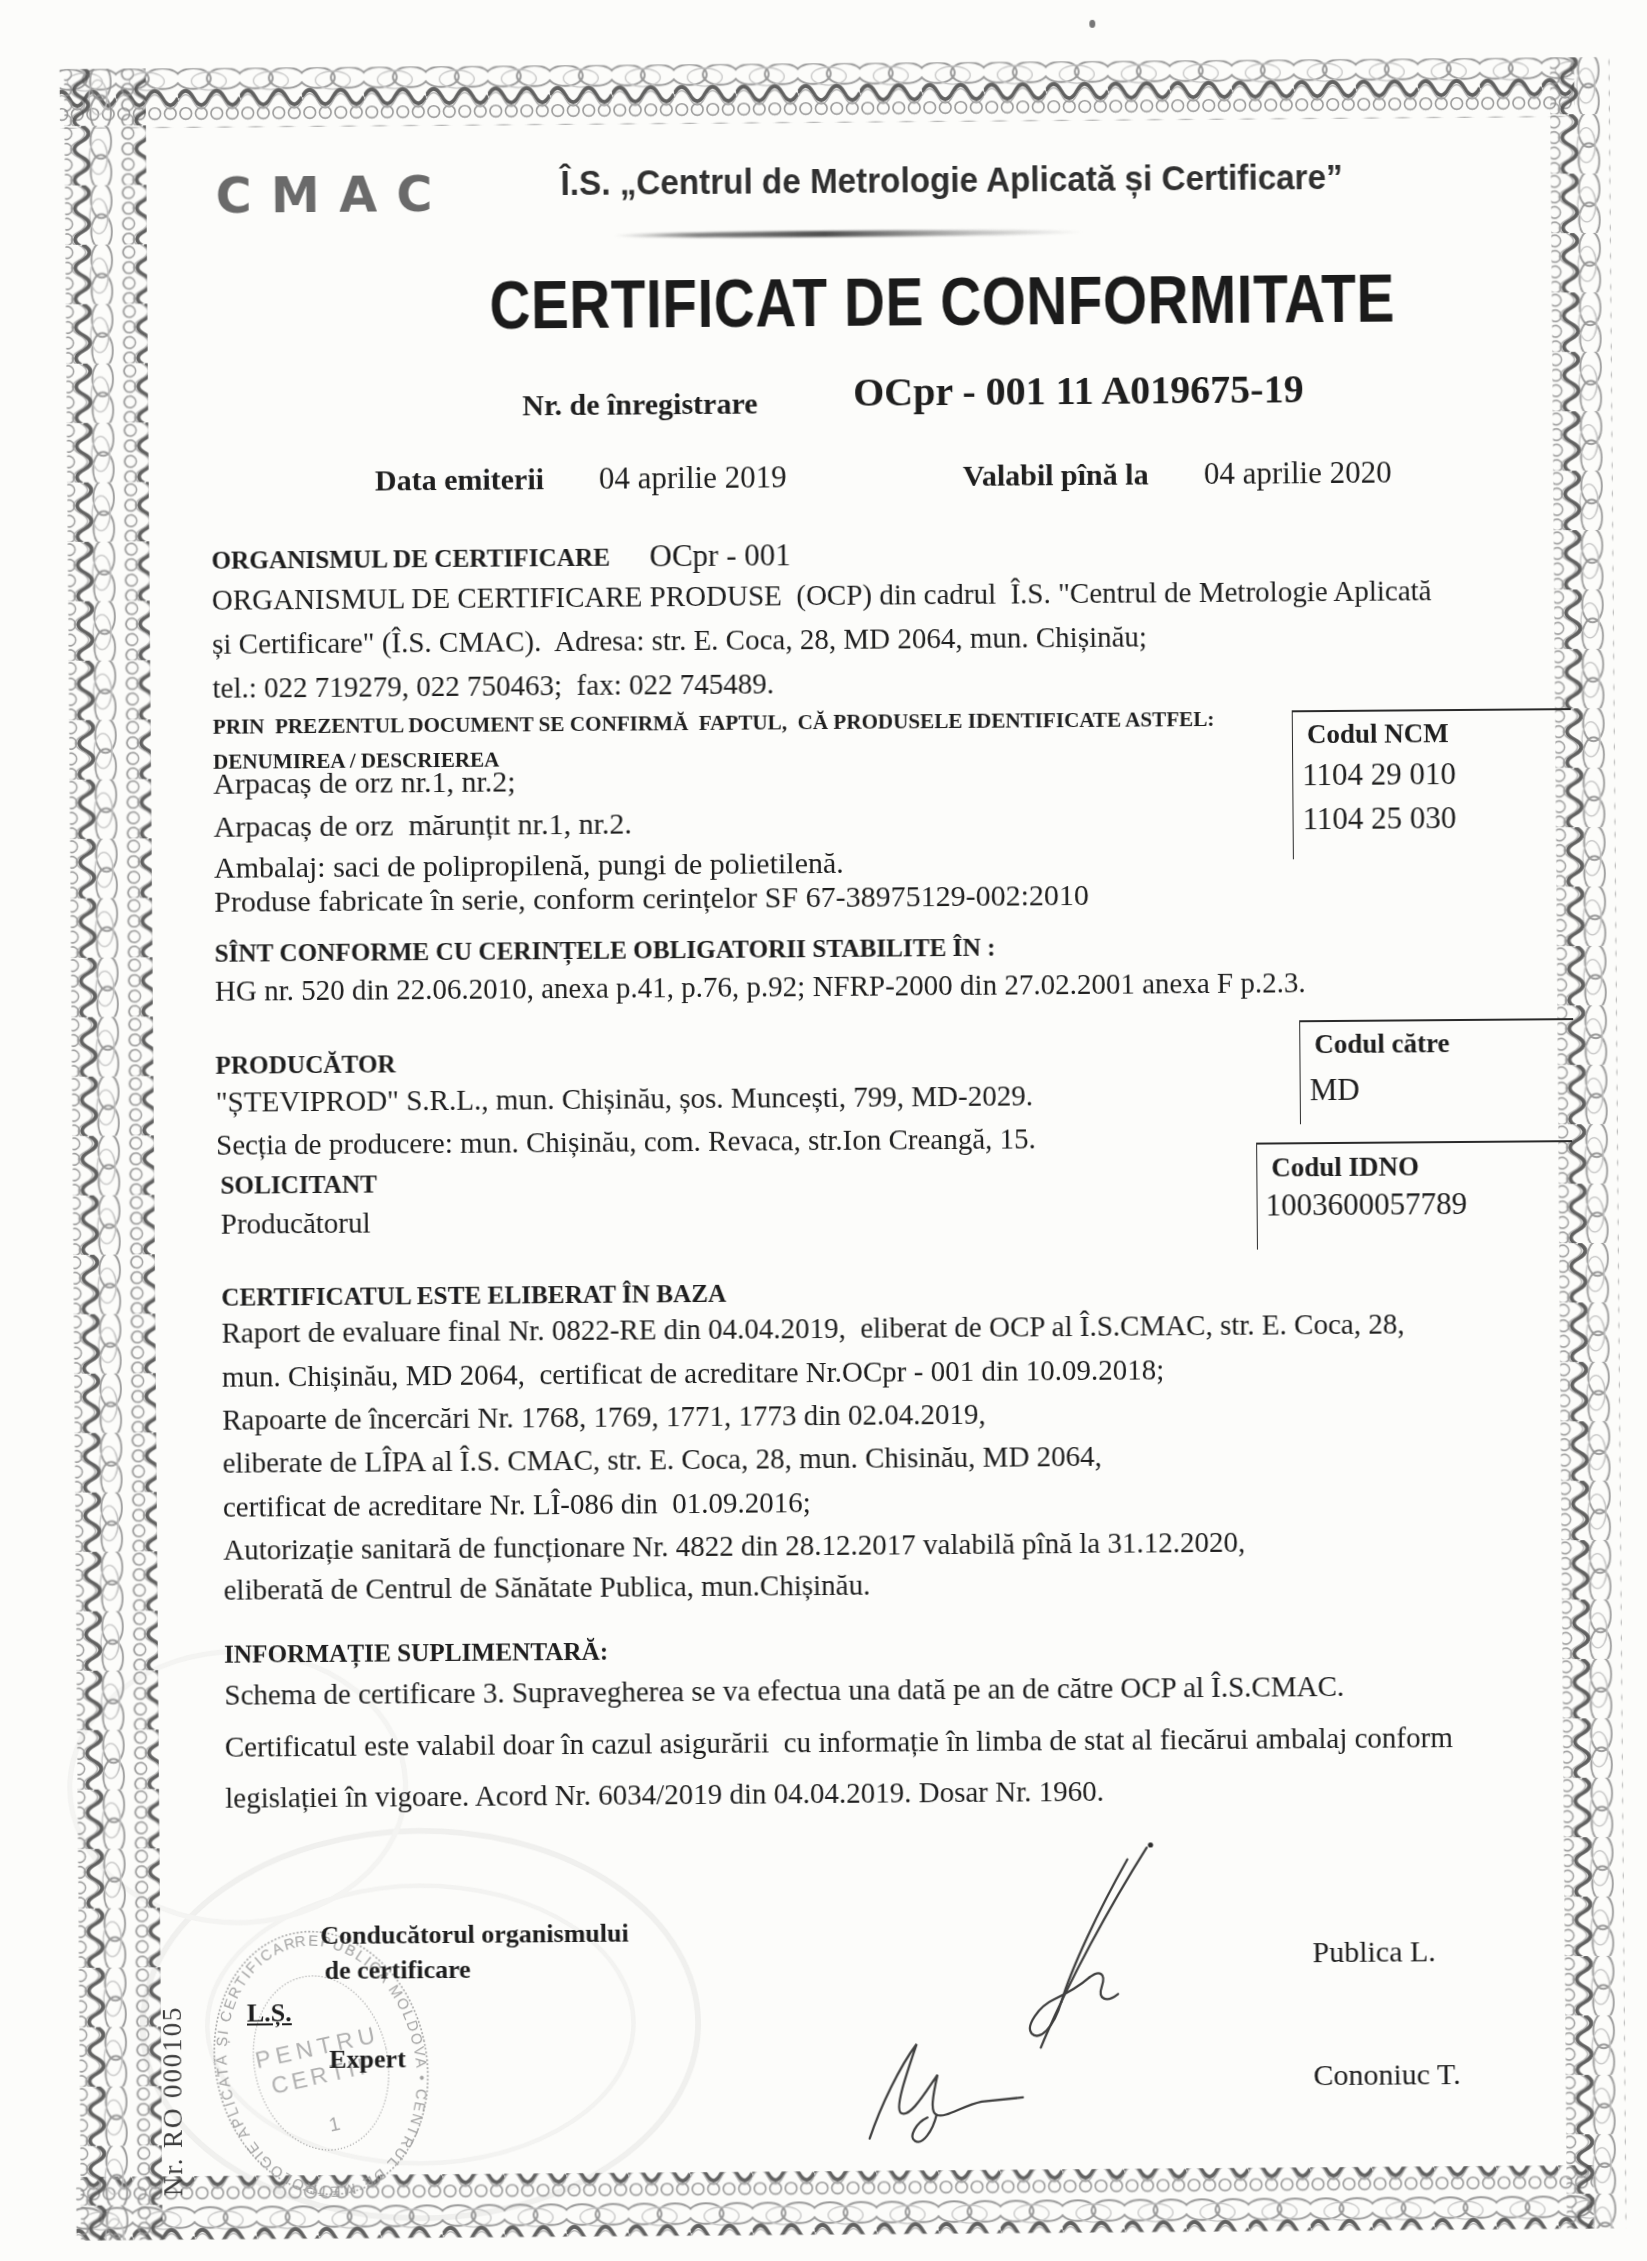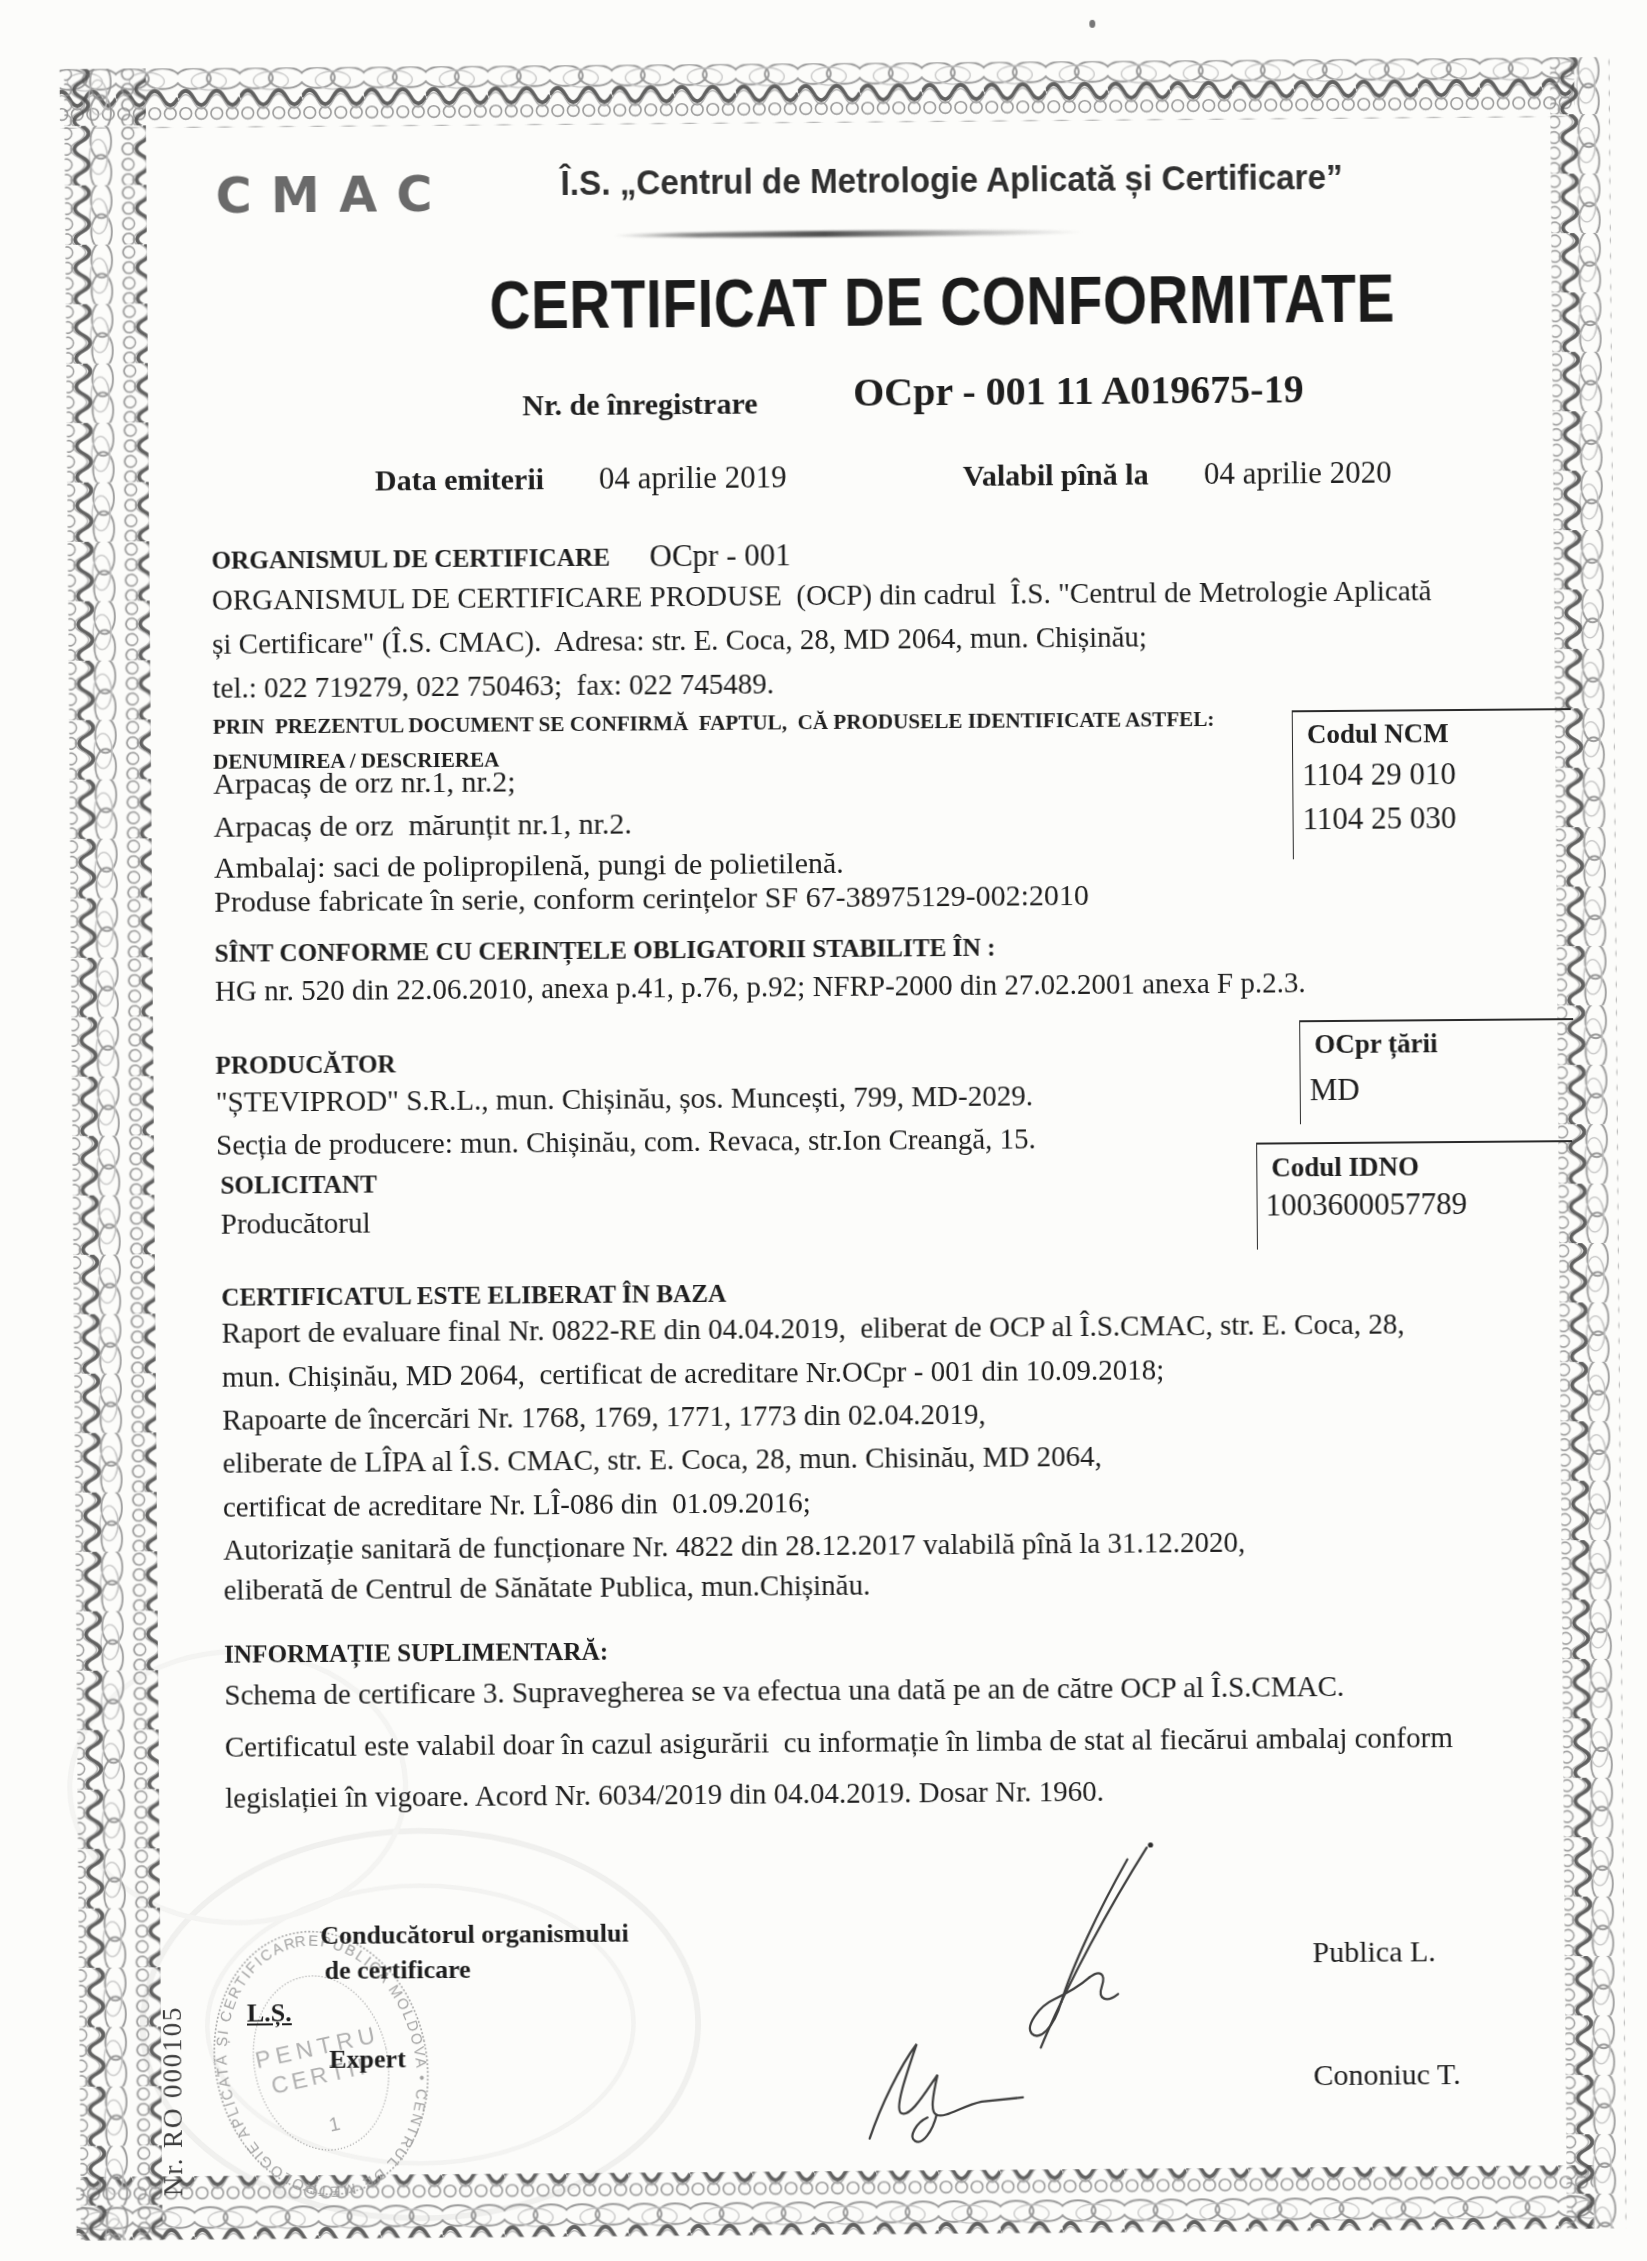--- a/index.html
+++ b/index.html
@@ -111,21 +111,21 @@
   <div class="abs boxval" style="left:1305px;top:805px;">1104 25 030</div>
 
   <div class="abs f40b" style="left:216px;top:934px;">SÎNT CONFORME CU CERINȚELE OBLIGATORII STABILITE ÎN :</div>
   <div class="abs f45" style="left:216px;top:970px;">HG nr. 520 din 22.06.2010, anexa p.41, p.76, p.92; NFRP-2000 din 27.02.2001 anexa F p.2.3.</div>
 
   <div class="abs f40b" style="left:216px;top:1046px;">PRODUCĂTOR</div>
   <div class="abs f45" style="left:216px;top:1081px;">"ȘTEVIPROD" S.R.L., mun. Chișinău, șos. Muncești, 799, MD-2029.</div>
   <div class="abs f45" style="left:216px;top:1124px;">Secția de producere: mun. Chișinău, com. Revaca, str.Ion Creangă, 15.</div>
 
   <div class="box" style="left:1300px;top:1024px;width:273px;height:102px;"></div>
-  <div class="abs boxlabel" style="left:1315px;top:1033px;">OCpr țării</div>
+  <div class="abs boxlabel" style="left:1315px;top:1033px;">Codul către</div>
   <div class="abs boxval" style="left:1310px;top:1068px;margin-top:8px;">MD</div>
 
   <div class="abs f40b" style="left:220px;top:1166px;">SOLICITANT</div>
   <div class="abs f45" style="left:220px;top:1203px;">Producătorul</div>
 
   <div class="box" style="left:1256px;top:1146px;width:315px;height:105px;"></div>
   <div class="abs boxlabel" style="left:1271px;top:1156px;">Codul IDNO</div>
   <div class="abs boxval" style="left:1265px;top:1191px;">1003600057789</div>
 
   <div class="abs f40b" style="left:220px;top:1278px;">CERTIFICATUL ESTE ELIBERAT ÎN BAZA</div>

